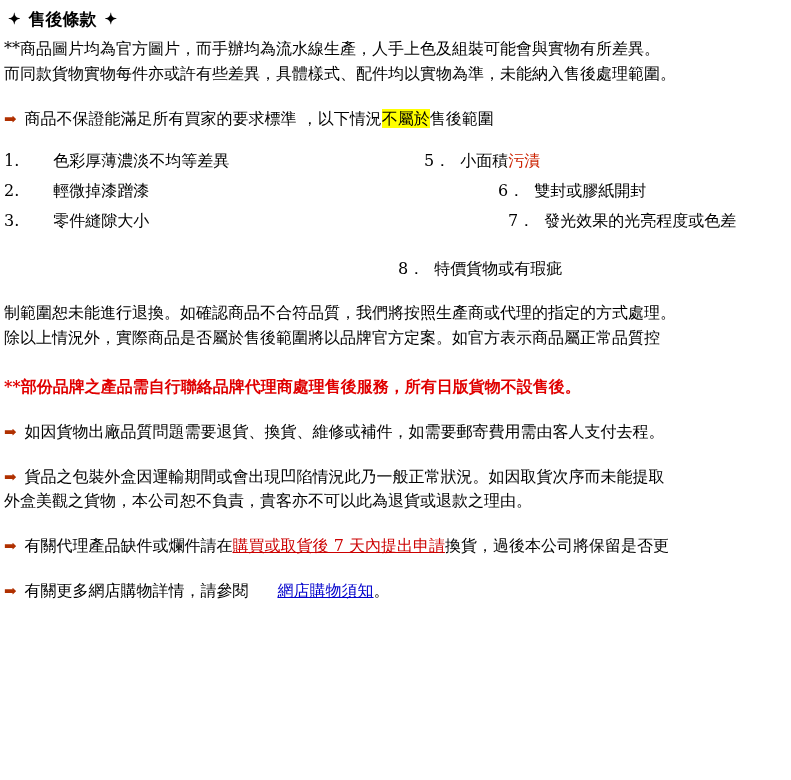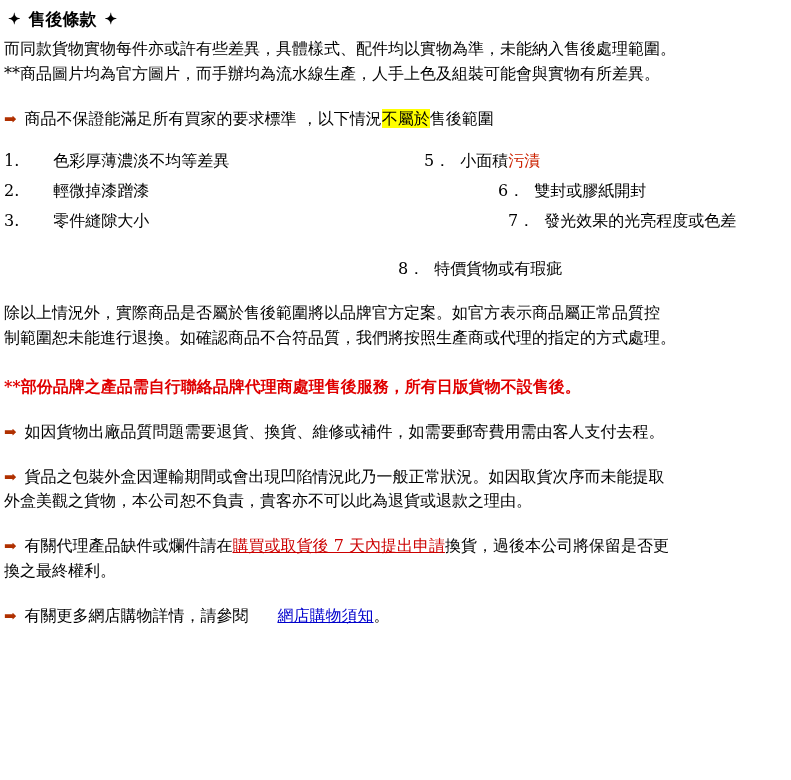--- a/index.html
+++ b/index.html
@@ -110,22 +110,22 @@
 <body>
 
 <div class="page">
 
   <div class="title-row">
     <span class="diamond">✦</span>
     <span>售後條款</span>
     <span class="diamond">✦</span>
   </div>
 
+  <div class="para">**商品圖片均為官方圖片，而手辦均為流水線生產，人手上色及組裝可能會與實物有所差異。</div>
   <div class="para">而同款貨物實物每件亦或許有些差異，具體樣式、配件均以實物為準，未能納入售後處理範圍。</div>
-  <div class="para">**商品圖片均為官方圖片，而手辦均為流水線生產，人手上色及組裝可能會與實物有所差異。</div>
 
   <div class="spacer-20"></div>
 
   <div class="arrow-row">
     <span class="arrow">➡</span>
     <span class="arrow-text">
       <span>商品不保證能滿足所有買家的要求標準 ，以下情況</span><span class="hl-yellow">不屬於</span><span>售後範圍</span>
     </span>
   </div>
 
@@ -151,22 +151,22 @@
     <div class="excl-item" style="left:508px; top:60px;">
       <span class="excl-num">7．</span><span class="excl-label-tight">發光效果的光亮程度或色差</span>
     </div>
     <div class="excl-item" style="left:398px; top:108px;text-align:center;">
       <span class="excl-num">8．</span><span class="excl-label-tight">特價貨物或有瑕疵</span>
     </div>
   </div>
 
   <div class="spacer-30"></div>
 
+  <div class="para">制範圍恕未能進行退換。如確認商品不合符品質，我們將按照生產商或代理的指定的方式處理。</div>
   <div class="para">除以上情況外，實際商品是否屬於售後範圍將以品牌官方定案。如官方表示商品屬正常品質控</div>
-  <div class="para">制範圍恕未能進行退換。如確認商品不合符品質，我們將按照生產商或代理的指定的方式處理。</div>
 
   <div class="spacer-24"></div>
 
   <div class="para red-bold">**部份品牌之產品需自行聯絡品牌代理商處理售後服務，所有日版貨物不設售後。</div>
 
   <div class="spacer-20"></div>
 
   <div class="arrow-row">
     <span class="arrow">➡</span>
     <span class="arrow-text">如因貨物出廠品質問題需要退貨、換貨、維修或補件，如需要郵寄費用需由客人支付去程。</span>
@@ -181,21 +181,20 @@
   <div class="para">外盒美觀之貨物，本公司恕不負責，貴客亦不可以此為退貨或退款之理由。</div>
 
   <div class="spacer-20"></div>
 
   <div class="arrow-row">
     <span class="arrow">➡</span>
     <span class="arrow-text">
       <span>有關代理產品缺件或爛件請在</span><span class="u-red">購買或取貨後 7 天內提出申請</span><span>換貨，過後本公司將保留是否更</span>
     </span>
   </div>
-  <div class="para">換之最終權利。</div>
 
   <div class="spacer-20"></div>
 
   <div class="arrow-row">
     <span class="arrow">➡</span>
     <span class="arrow-text">
       <span>有關更多網店購物詳情，請參閱</span><a class="link" href="#">網店購物須知</a><span>。</span>
     </span>
   </div>
 

